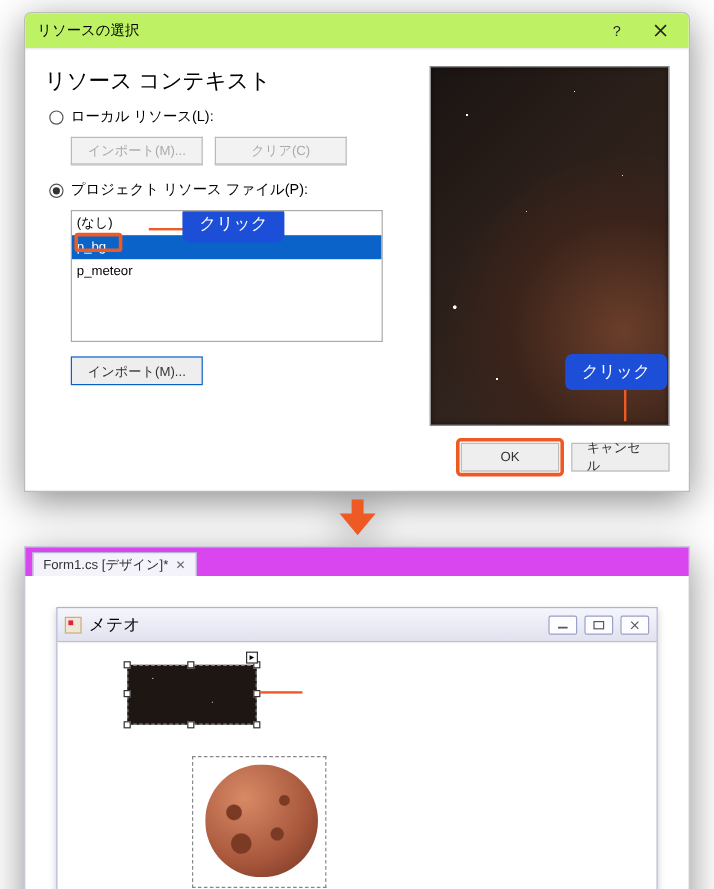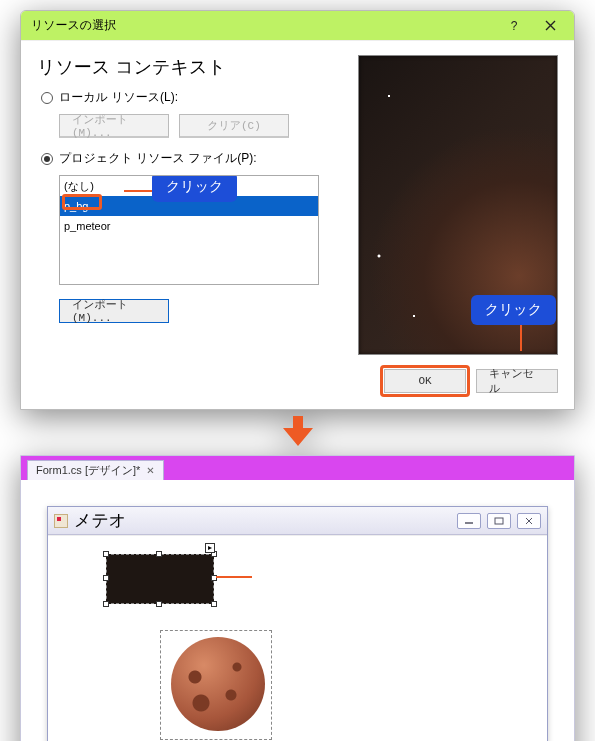--- a/index.html
+++ b/index.html
@@ -54,21 +54,20 @@
   }
   .radio.checked::after {
     content: ""; width: 6px; height: 6px; background: #333; border-radius: 50%;
   }
   .btn {
     display: inline-flex; align-items: center; justify-content: center;
     height: 24px; padding: 0 12px;
     background: #eee; border: 1px solid #bbb;
     font-size: 11px; color: #333;
     cursor: pointer;
-    font-family: Liberation Mono, monospace;
   }
   .btn.flat { border-bottom: 2px solid #c8c8c8; }
   .btn.disabled { color: #aaa; background: #f2f2f2; pointer-events: none; }
   .btn-row { display: flex; gap: 10px; margin-left: 22px; margin-bottom: 12px; }
   .btn-row .btn { width: 110px; }
   .combo {
     width: 260px; height: 22px; margin-left: 22px;
     border: 1px solid #aaa; background: #fff;
     display: flex; align-items: center; padding: 0 6px;
     justify-content: space-between; font-size: 11px;
@@ -164,21 +163,21 @@
     border: 1px solid #b7b0d8; border-bottom: none; color: #333;
   }
   .tab .x { color: #666; font-size: 10px; }
   .designer-body { background: #fff; padding: 26px; min-height: 260px; }
   .child-window {
     border: 1px solid #9aa0c9; box-shadow: 0 2px 6px rgba(0,0,0,.2);
   }
   .cw-title {
     height: 28px; background: linear-gradient(#f5f5fb,#e2e2f0);
     border-bottom: 1px solid #c0c0d8;
-    display: flex; align-items: center; padding: 0 6px; gap: 6px; font-size: 17px;
+    display: flex; align-items: center; padding: 0 6px; gap: 6px; font-size: 14px;
   }
   .cw-title .spacer { flex: 1; }
   .cw-btn {
     width: 24px; height: 16px; border: 1px solid #9aa0c9; border-radius: 2px;
     display: flex; align-items: center; justify-content: center; font-size: 10px;
     background: #fdfdff;
   }
   .form-icon {
     width: 14px; height: 14px; background: #f0e6d4; border: 1px solid #c7b080;
     display: inline-block; position: relative;

